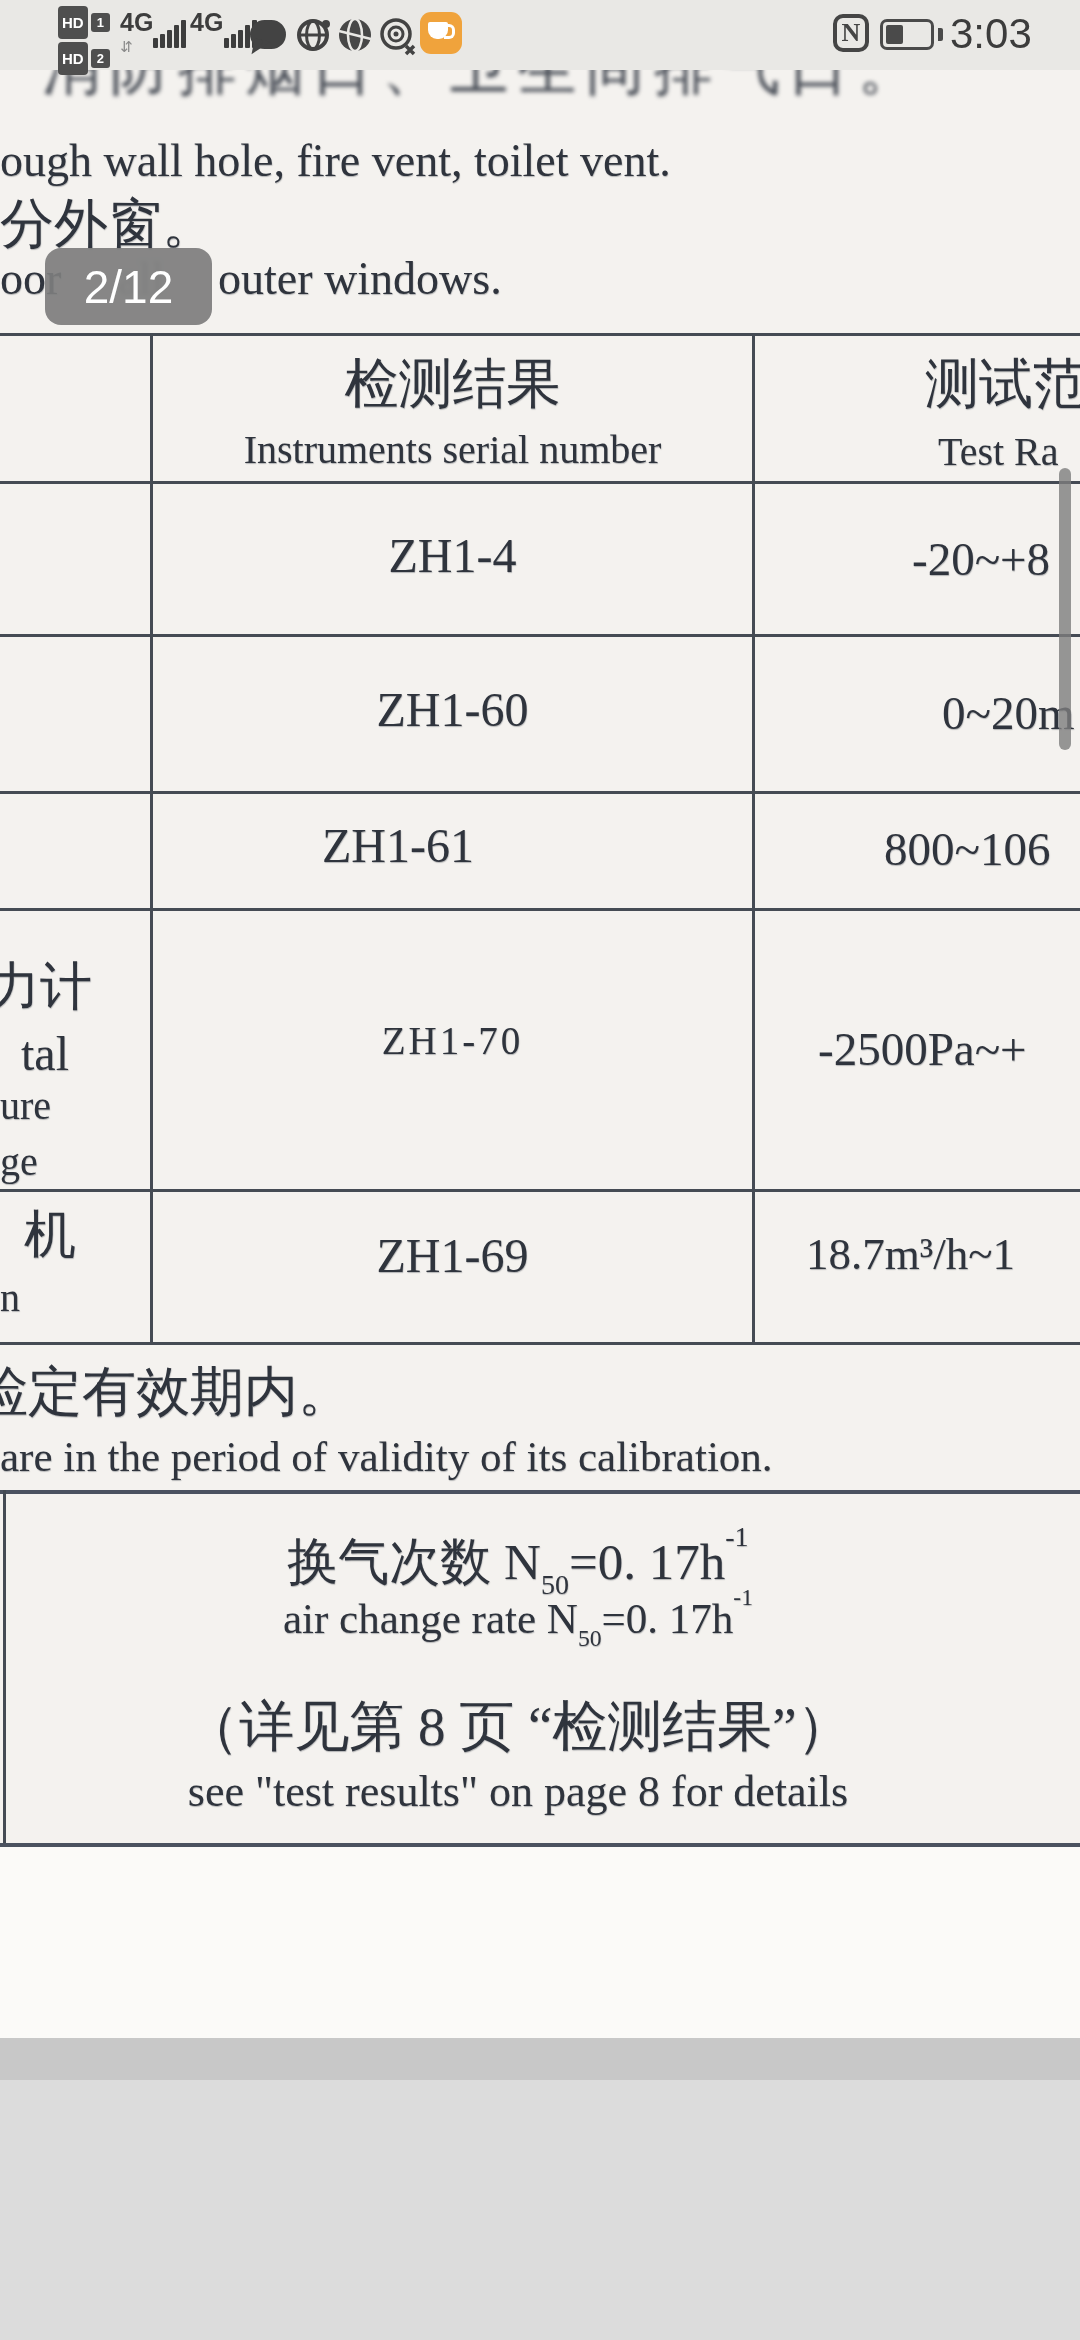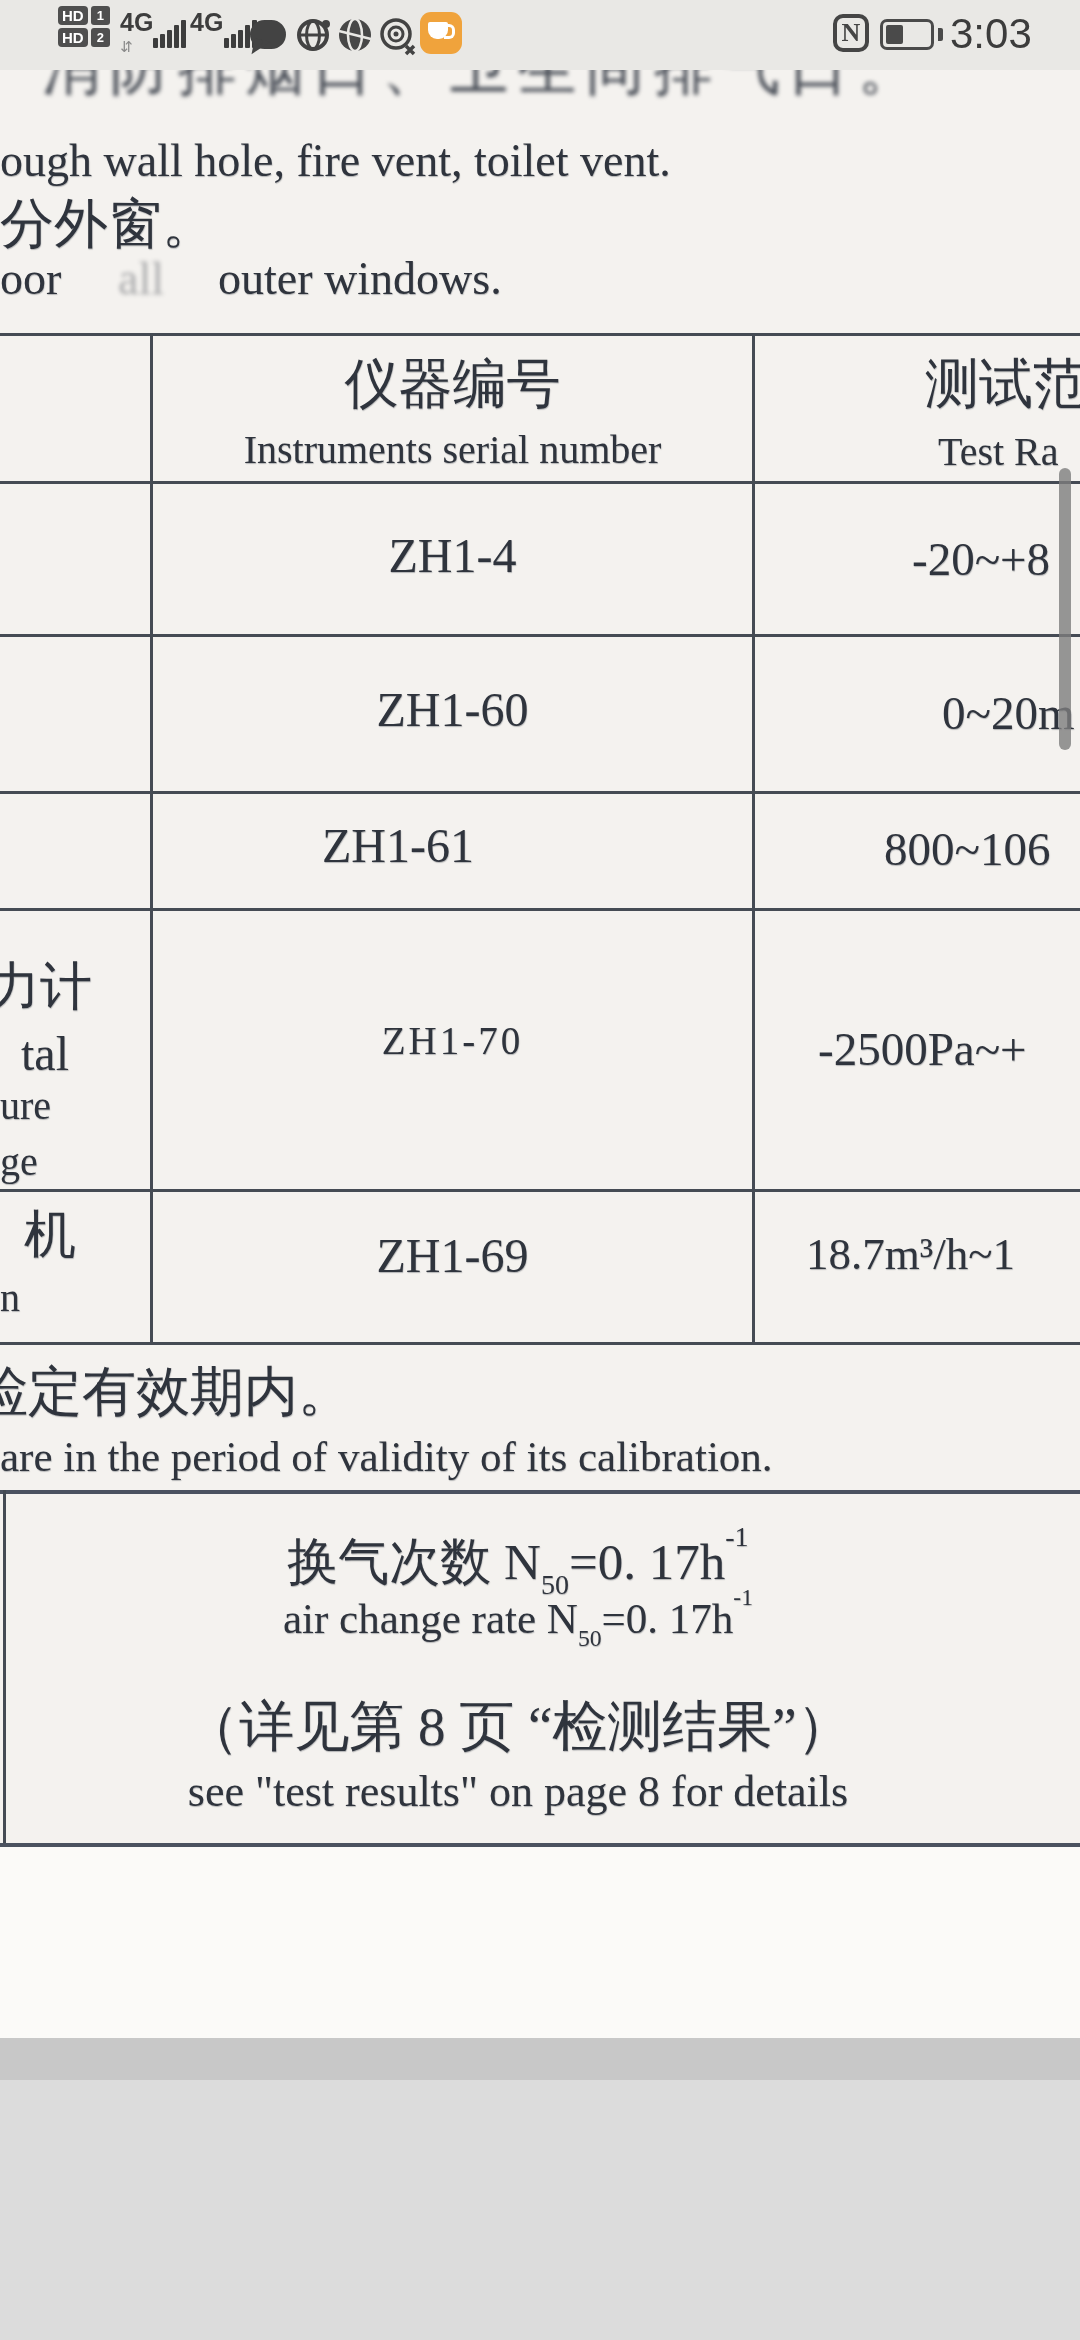--- a/index.html
+++ b/index.html
@@ -10,21 +10,21 @@
   }
   
   #statusbar{
     position:absolute;left:0;top:0;width:1080px;height:70px;
     background:#e9e8e5;z-index:50;
     font-family:"Liberation Sans","DejaVu Sans",sans-serif;color:#3f3f3f;
   }
   .hd-group{position:absolute;left:58px;top:6px;display:flex;flex-direction:column;gap:3px;}
   .hd-row{display:flex;gap:3px;align-items:center;}
   .hd-box{background:#4f4f4f;color:#fff;font-size:15px;font-weight:bold;
-    padding:1px 4px;border-radius:4px;line-height:17px;}
+    padding:8px 4px;border-radius:4px;line-height:17px;}
   .hd-num{background:#4f4f4f;color:#fff;font-size:13px;font-weight:bold;
     padding:1px 6px;border-radius:3px;line-height:17px;}
   .sig-label{position:absolute;font-size:25px;font-weight:bold;color:#3d3d3d;}
   .sig-arrows{position:absolute;font-size:15px;color:#8a8a8a;}
   .bars{position:absolute;display:flex;align-items:flex-end;gap:2px;height:30px;}
   .bars i{display:block;width:5px;background:#3d3d3d;border-radius:1px;}
   .bubble{position:absolute;left:250px;top:20px;width:36px;height:29px;
     background:#434343;border-radius:15px;}
   .bubble:after{content:"";position:absolute;left:3px;bottom:-7px;
     border:8px solid transparent;border-top-color:#434343;border-left-color:#434343;
@@ -85,21 +85,21 @@
     <div class="hline" style="top:333px;"></div>
     <div class="hline" style="top:481px;"></div>
     <div class="hline" style="top:634px;"></div>
     <div class="hline" style="top:791px;"></div>
     <div class="hline" style="top:908px;"></div>
     <div class="hline" style="top:1189px;"></div>
     <div class="hline" style="top:1342px;"></div>
     <div class="vline" style="left:150px;top:333px;height:1012px;"></div>
     <div class="vline" style="left:752px;top:333px;height:1012px;"></div>
 
-    <div class="doc" style="left:153px;top:348px;width:599px;text-align:center;font-size:54px;">仪器编号</div>
+    <div class="doc" style="left:153px;top:348px;width:599px;text-align:center;font-size:54px;">检测结果</div>
     <div class="doc" style="left:153px;top:426px;width:599px;text-align:center;font-size:40px;">Instruments serial number</div>
     <div class="doc" style="left:925px;top:348px;font-size:54px;">测试范</div>
     <div class="doc" style="left:938px;top:428px;font-size:40px;">Test Ra</div>
 
     <div class="doc" style="left:153px;top:528px;width:599px;text-align:center;font-size:48px;">ZH1-4</div>
     <div class="doc" style="left:912px;top:532px;font-size:47px;">-20~+8</div>
 
     <div class="doc" style="left:153px;top:682px;width:599px;text-align:center;font-size:48px;">ZH1-60</div>
     <div class="doc" style="left:942px;top:686px;font-size:47px;">0~20m</div>
 
@@ -134,20 +134,21 @@
     <div class="center-block doc" style="top:1766px;font-size:44px;">see "test results" on page 8 for details</div>
 
     <div class="hline" style="top:1843px;height:4px;background:#4b5260;"></div>
 
     <div class="band" style="top:1847px;height:191px;background:#fbfaf8;"></div>
   </div>
 
   <div class="band" style="top:2038px;height:42px;background:#c8c8c8;"></div>
   <div class="band" style="top:2080px;height:260px;background:#dcdcdc;"></div>
 
+  <div id="badge">2/12</div>
   <div id="scrollthumb"></div>
 
   <div id="statusbar">
     <div class="hd-group">
       <div class="hd-row">
         <span class="hd-box">HD</span>
         <span class="hd-num">1</span>
       </div>
       <div class="hd-row">
         <span class="hd-box">HD</span>

